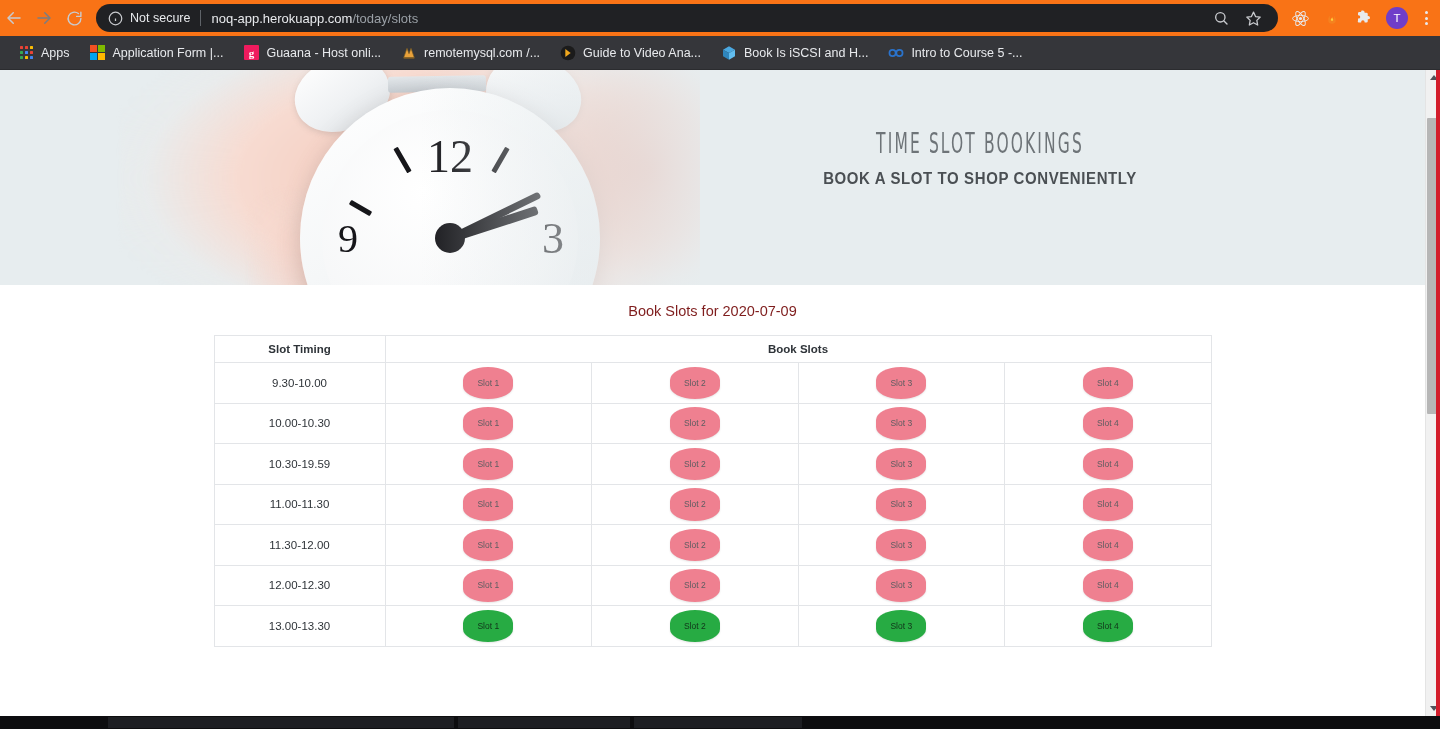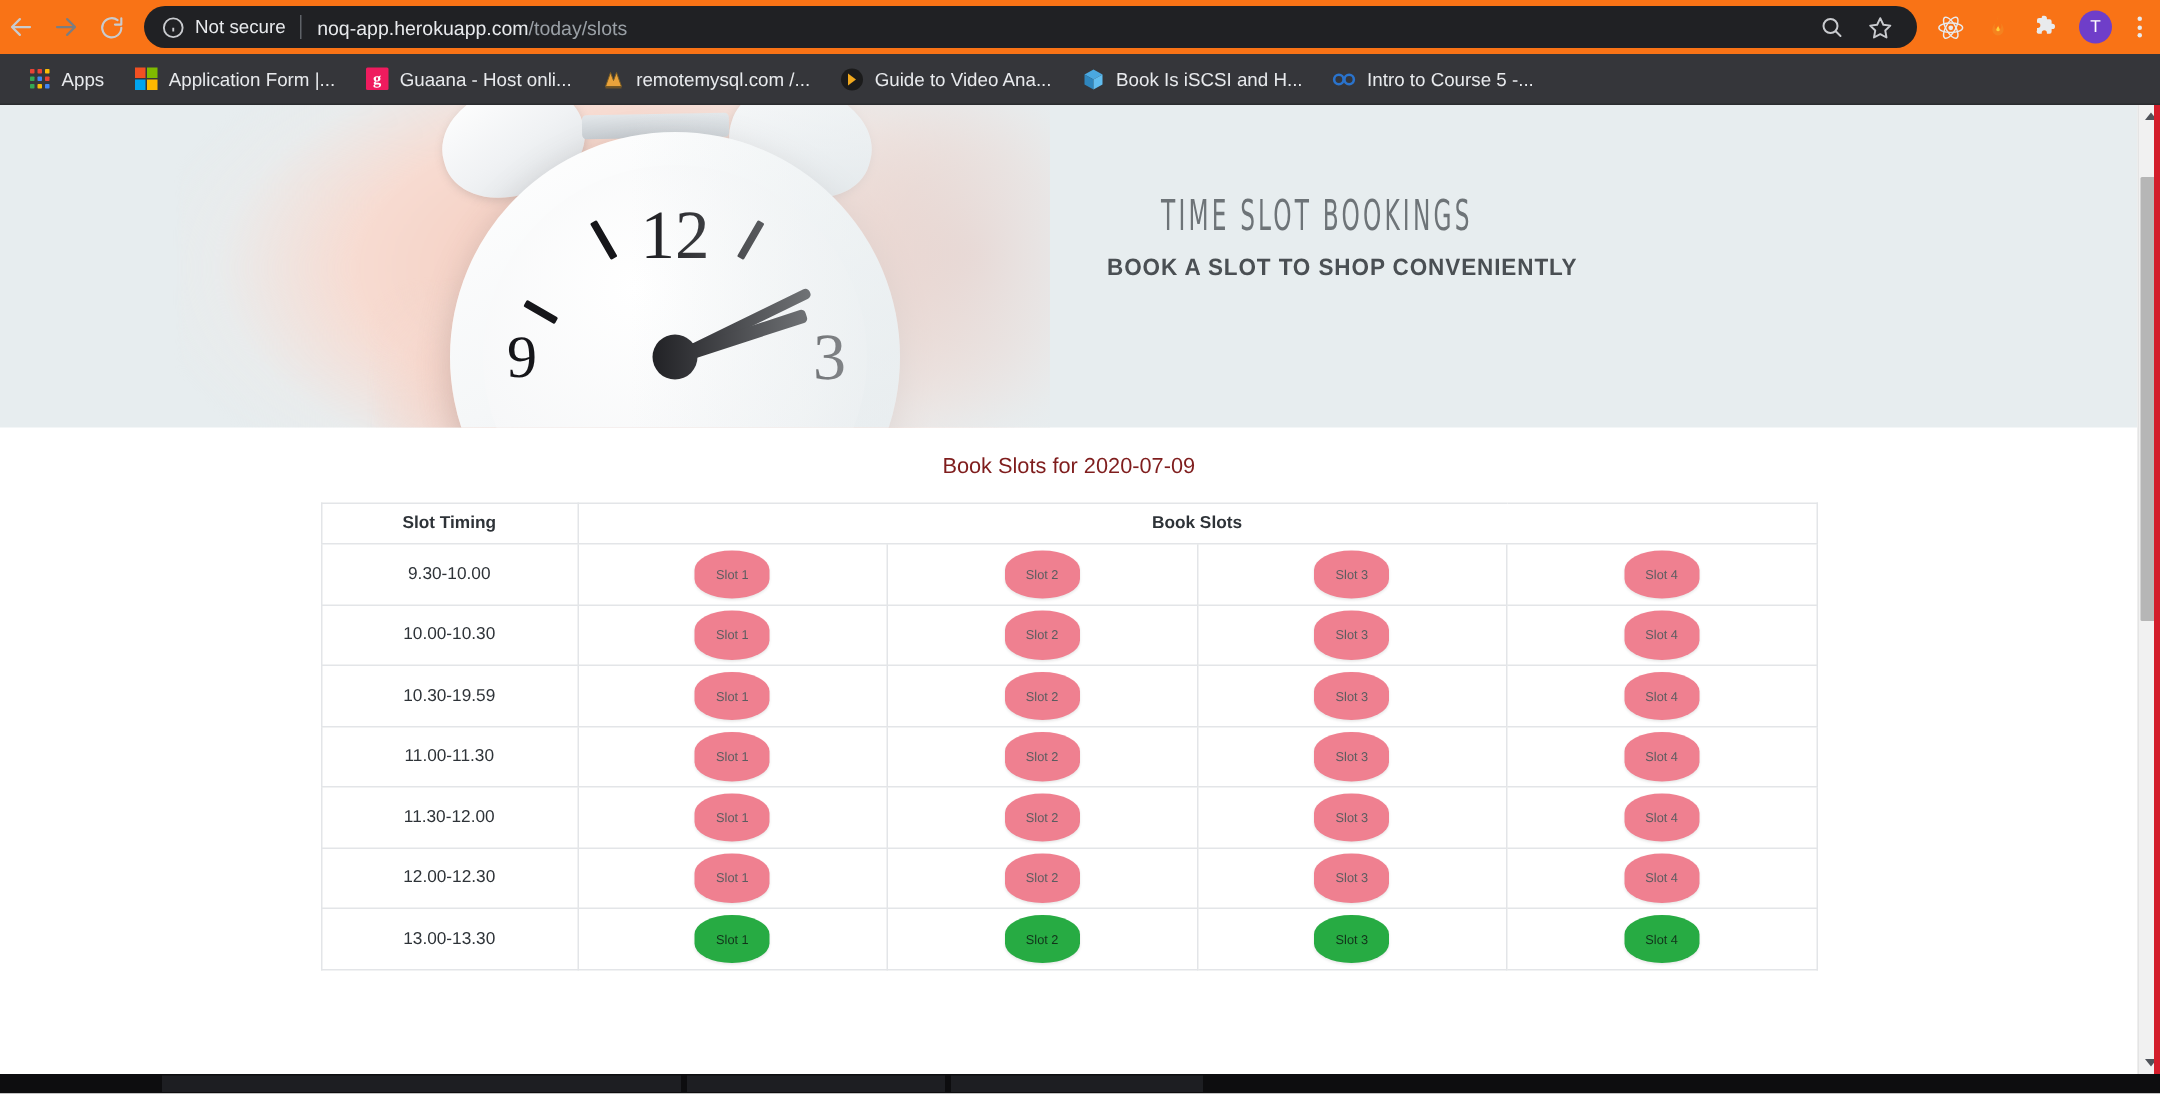--- a/index.html
+++ b/index.html
@@ -177,22 +177,22 @@
   }
   .pivot {
     position:absolute; left:50%; top:50%; width:30px; height:30px;
     background:#16161a; border-radius:50%; transform:translate(-50%,-50%);
   }
   .hero-fade {
     position:absolute; left:420px; top:0; width:340px; height:215px;
     background: linear-gradient(90deg, rgba(231,237,239,0) 0%, rgba(231,237,239,0.55) 45%, #e7edef 100%);
   }
   .hero-text {
-    position: absolute; left: 738px; top: 62px; width: 400px;
-    text-align: left;
+    position: absolute; left: 780px; top: 62px; width: 400px;
+    text-align: center;
   }
   .hero-title {
     font-family: "DejaVu Sans Condensed", "Liberation Sans Narrow", "Liberation Sans", sans-serif;
     font-size: 21px; letter-spacing: 2.6px; color: #6e7478;
     transform: scaleX(0.82) scaleY(1.35); transform-origin: center;
     font-weight: 400;
   }
   .hero-sub {
     margin-top: 14px; font-size: 15px; letter-spacing: 0.6px;
     color: #4a4f53; font-weight: bold;

